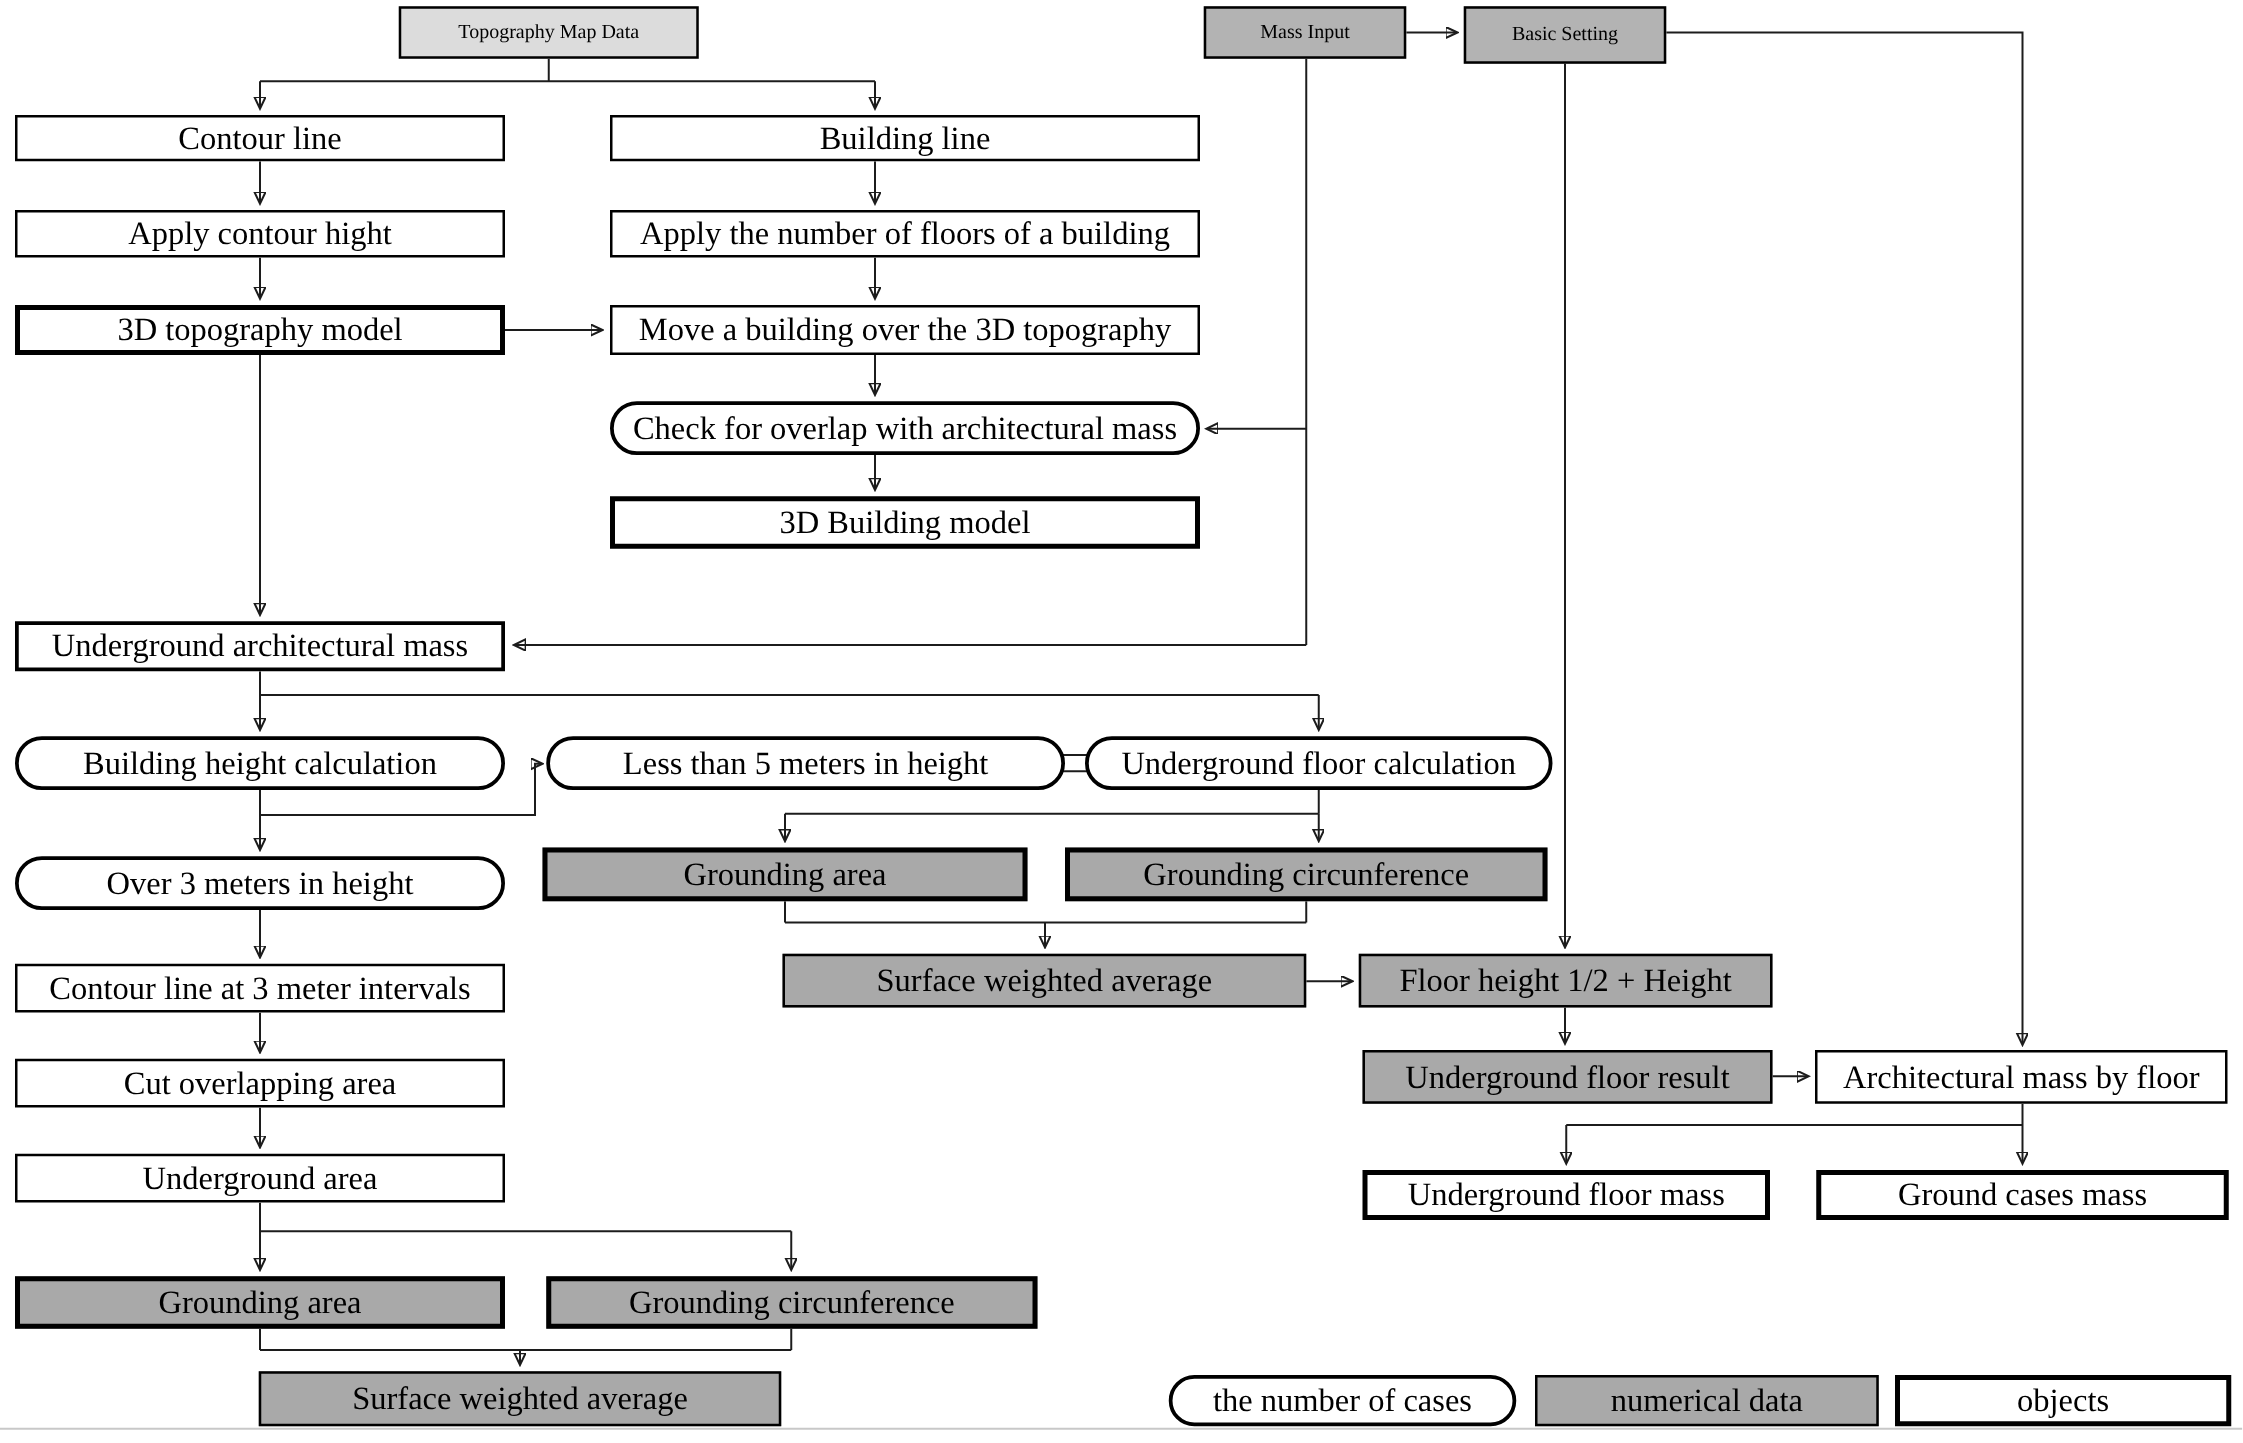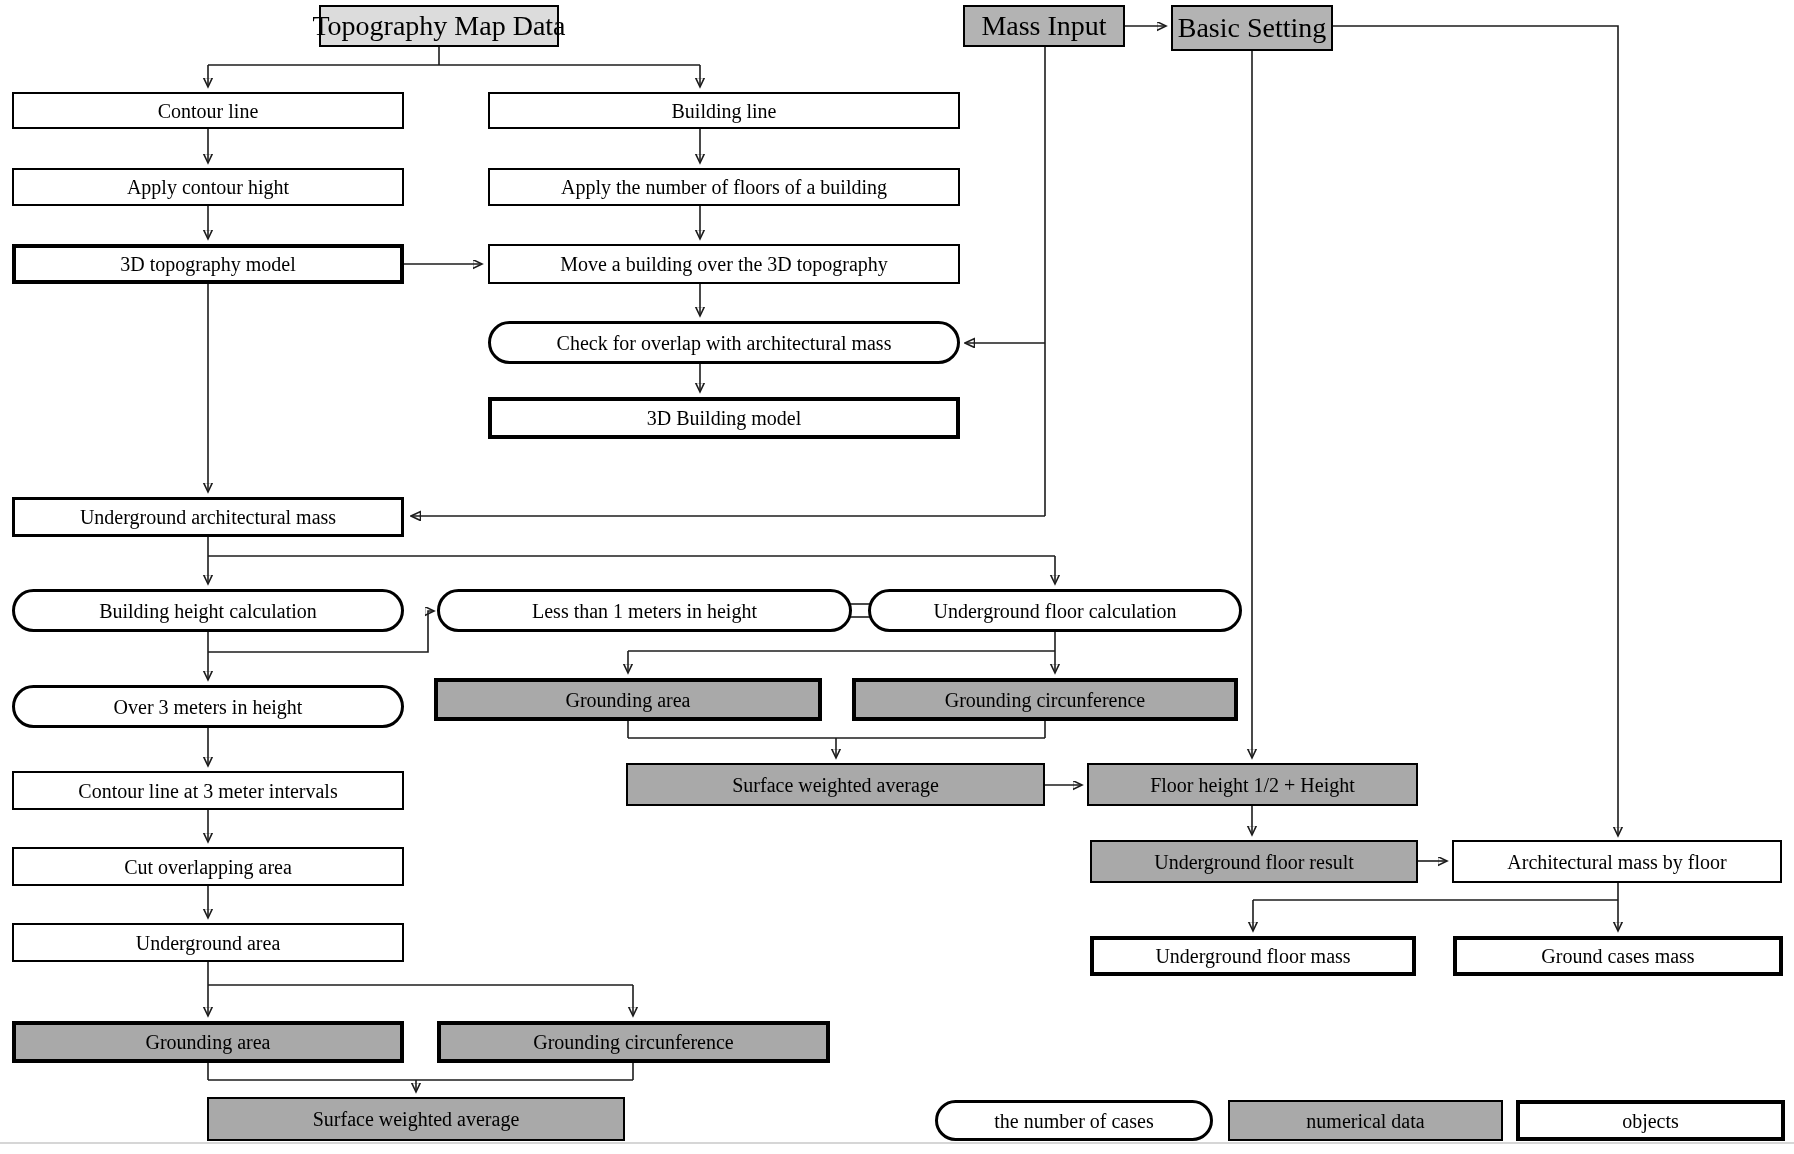--- a/index.html
+++ b/index.html
@@ -10,24 +10,24 @@
     font-family:"Liberation Serif","DejaVu Serif",serif;
     color:#000;
     overflow:hidden;
   }
   .node{
     position:absolute;
     display:flex;align-items:center;justify-content:center;
     box-sizing:border-box;
     background:#ffffff;
     border:2px solid #000;
-    font-size:20px;line-height:1;white-space:nowrap;
+    font-size:26px;line-height:1;white-space:nowrap;
     z-index:2;
   }
-  .node.small{font-size:28px;}
+  .node.small{font-size:16px;}
   .node.bold{border-width:4px;}
   .node.medium{border-width:3px;}
   .node.stadium{border-width:3px;border-radius:26px;}
   .node.light{background:#dcdcdc;}
   .node.graysm{background:#b3b3b3;text-align:right;}
   .node.gray{background:#a9a9a9;}
   .node.graybold{background:#a9a9a9;border-width:4px;}
   #edges{
     position:absolute;left:0;top:0;width:1794px;height:1154px;
     z-index:1;pointer-events:none;
@@ -126,21 +126,21 @@
 
   <div class="node bold" style="left:12px;top:244px;width:392px;height:40px;">3D topography model</div>
   <div class="node" style="left:488px;top:244px;width:472px;height:40px;">Move a building over the 3D topography</div>
 
   <div class="node stadium" style="left:488px;top:321px;width:472px;height:43px;">Check for overlap with architectural mass</div>
   <div class="node bold" style="left:488px;top:397px;width:472px;height:42px;">3D Building model</div>
 
   <div class="node medium" style="left:12px;top:497px;width:392px;height:40px;">Underground architectural mass</div>
 
   <div class="node stadium" style="left:12px;top:589px;width:392px;height:43px;">Building height calculation</div>
-  <div class="node stadium" style="left:437px;top:589px;width:415px;height:43px;">Less than 1 meters in height</div>
+  <div class="node stadium" style="left:437px;top:589px;width:415px;height:43px;">Less than 5 meters in height</div>
   <div class="node stadium" style="left:868px;top:589px;width:374px;height:43px;">Underground floor calculation</div>
 
   <div class="node stadium" style="left:12px;top:685px;width:392px;height:43px;">Over 3 meters in height</div>
   <div class="node graybold" style="left:434px;top:678px;width:388px;height:43px;">Grounding area</div>
   <div class="node graybold" style="left:852px;top:678px;width:386px;height:43px;">Grounding circunference</div>
 
   <div class="node" style="left:12px;top:771px;width:392px;height:39px;">Contour line at 3 meter intervals</div>
   <div class="node gray" style="left:626px;top:763px;width:419px;height:43px;">Surface weighted average</div>
   <div class="node gray" style="left:1087px;top:763px;width:331px;height:43px;">Floor height 1/2 + Height</div>
 

